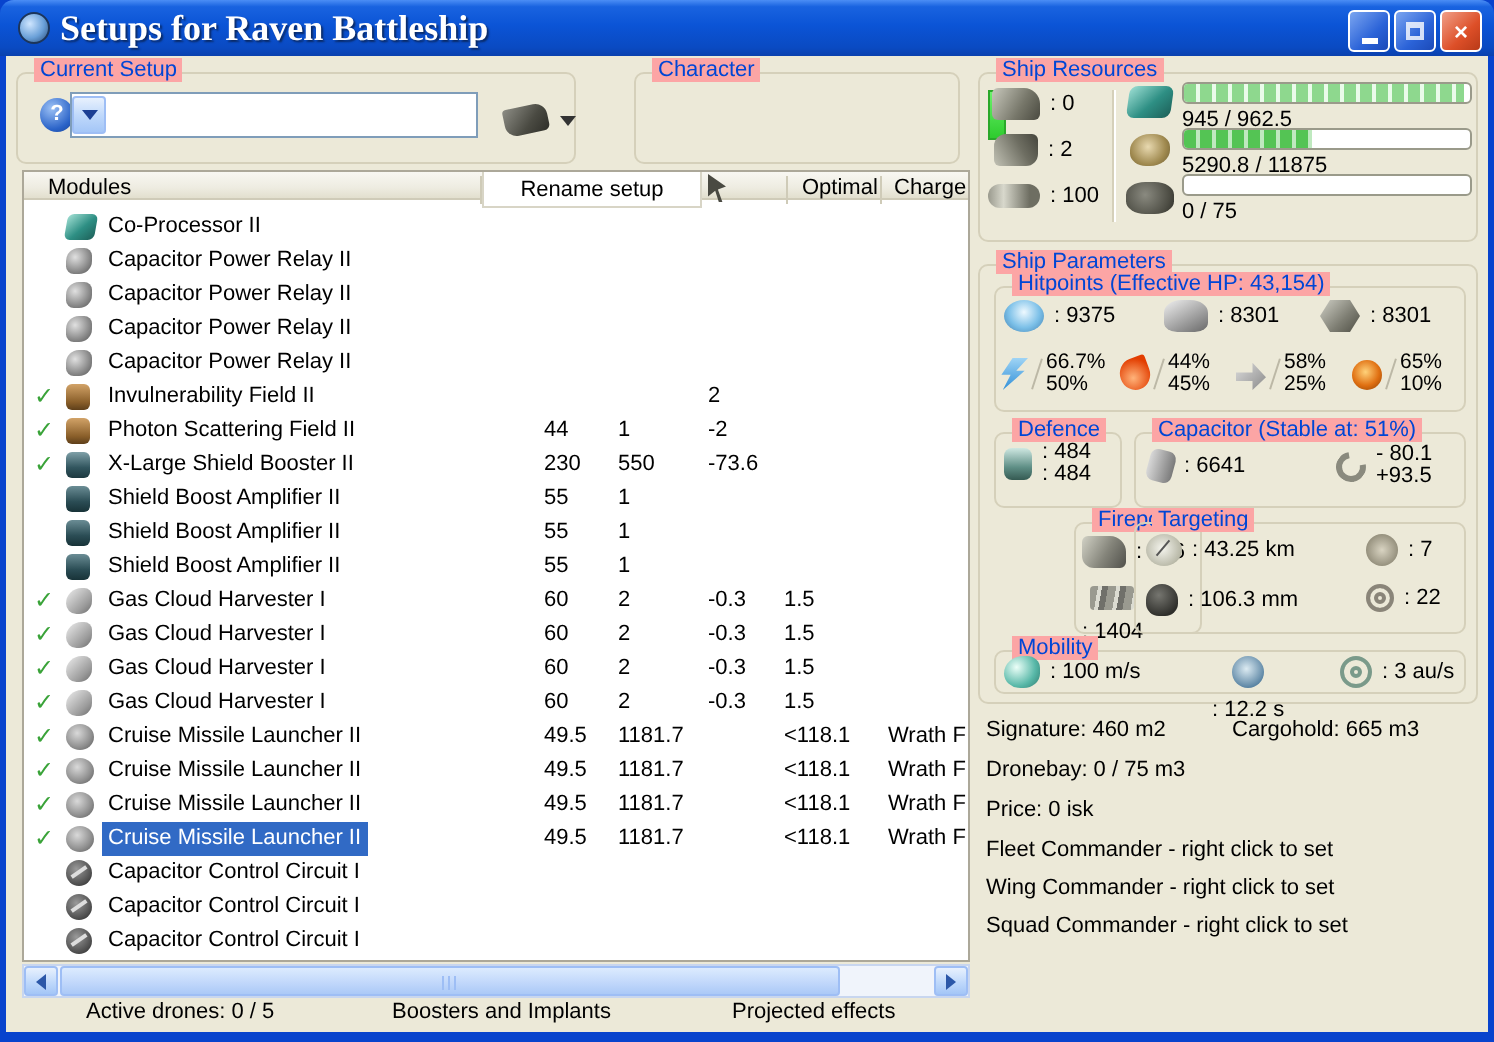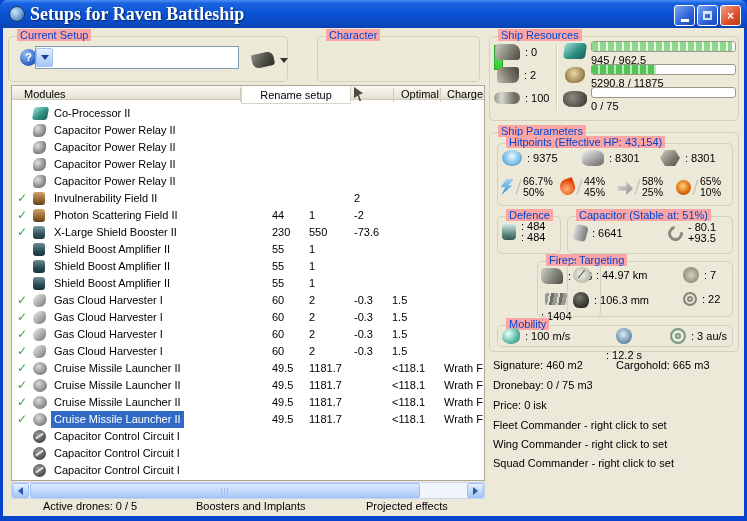--- a/index.html
+++ b/index.html
@@ -569,21 +569,21 @@
         <div class="pair" style="position:absolute; left:3px; top:31px;flex-direction:column;">
             <span class="ric i-missiles"></span>
             <span>: 1404</span>
           </div>
       </div>
 
       <div class="grp" style="left:77px; top:128px; width:166px; height:56px;">
         <span class="cap">Targeting</span>
         <div class="pair" style="position:absolute; left:5px; top:5px;">
             <span class="ric i-radar"></span>
-            <span>: 44.97 km</span>
+            <span>: 43.25 km</span>
           </div>
         <div class="pair" style="position:absolute; left:115px; top:5px;">
             <span class="ric i-maxtargets"></span>
             <span>: 7</span>
           </div>
         <div class="pair" style="position:absolute; left:5px; top:30px;">
             <span class="ric i-scanres"></span>
             <span>: 106.3 mm</span>
           </div>
         <div class="pair" style="position:absolute; left:115px; top:30px;">

